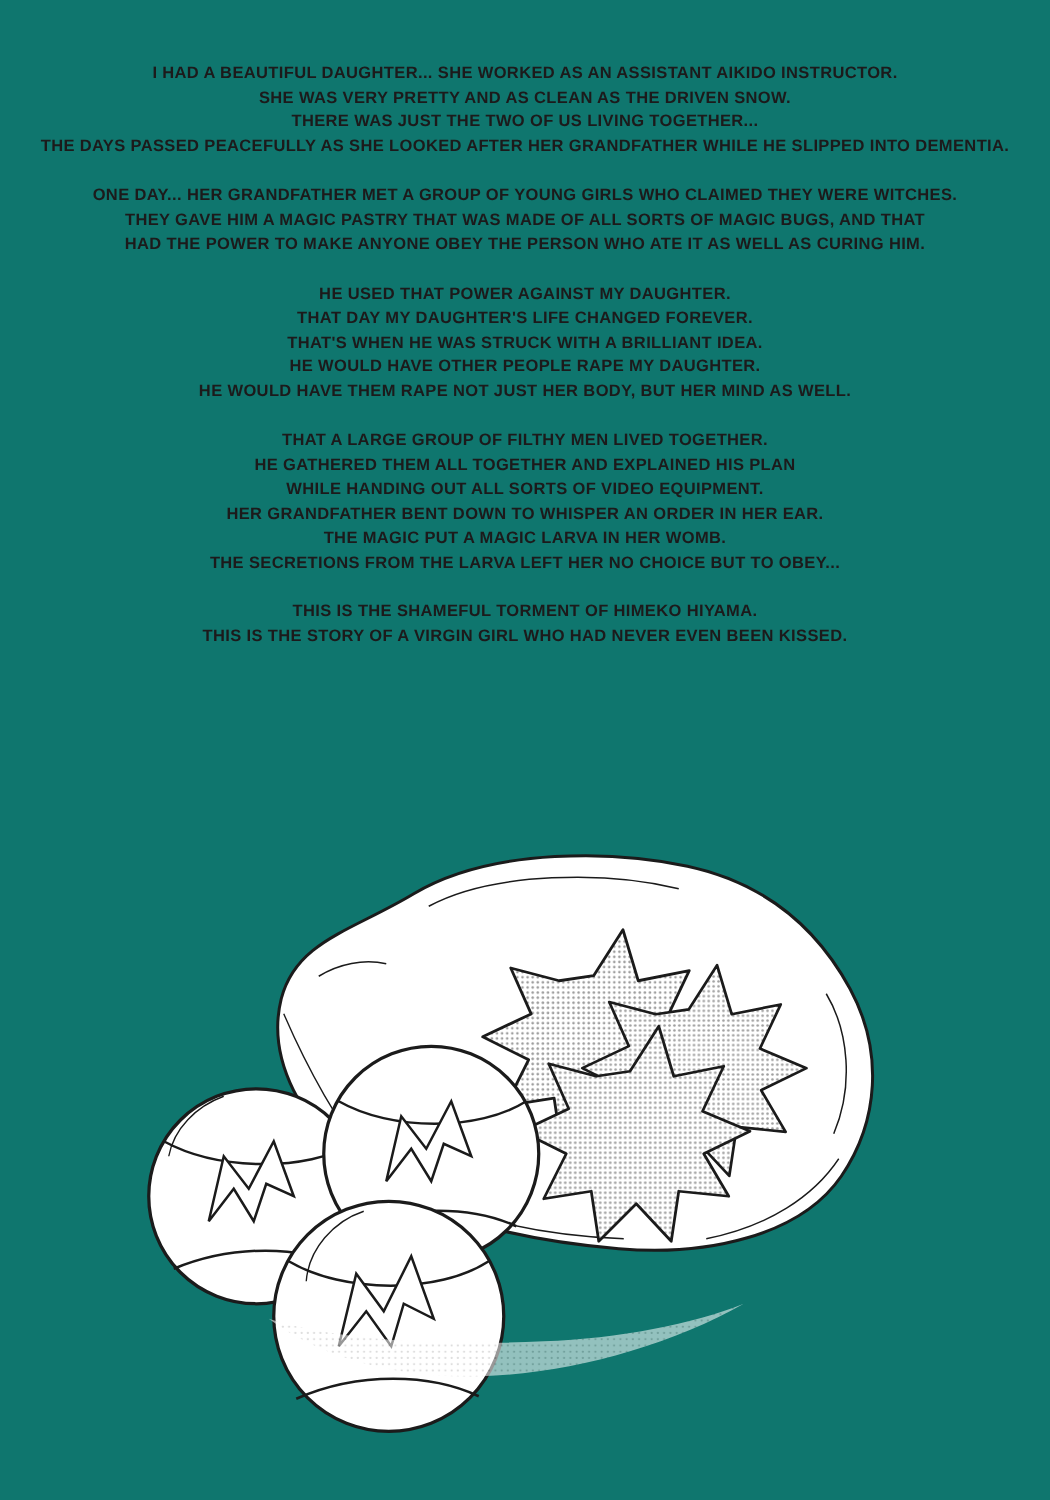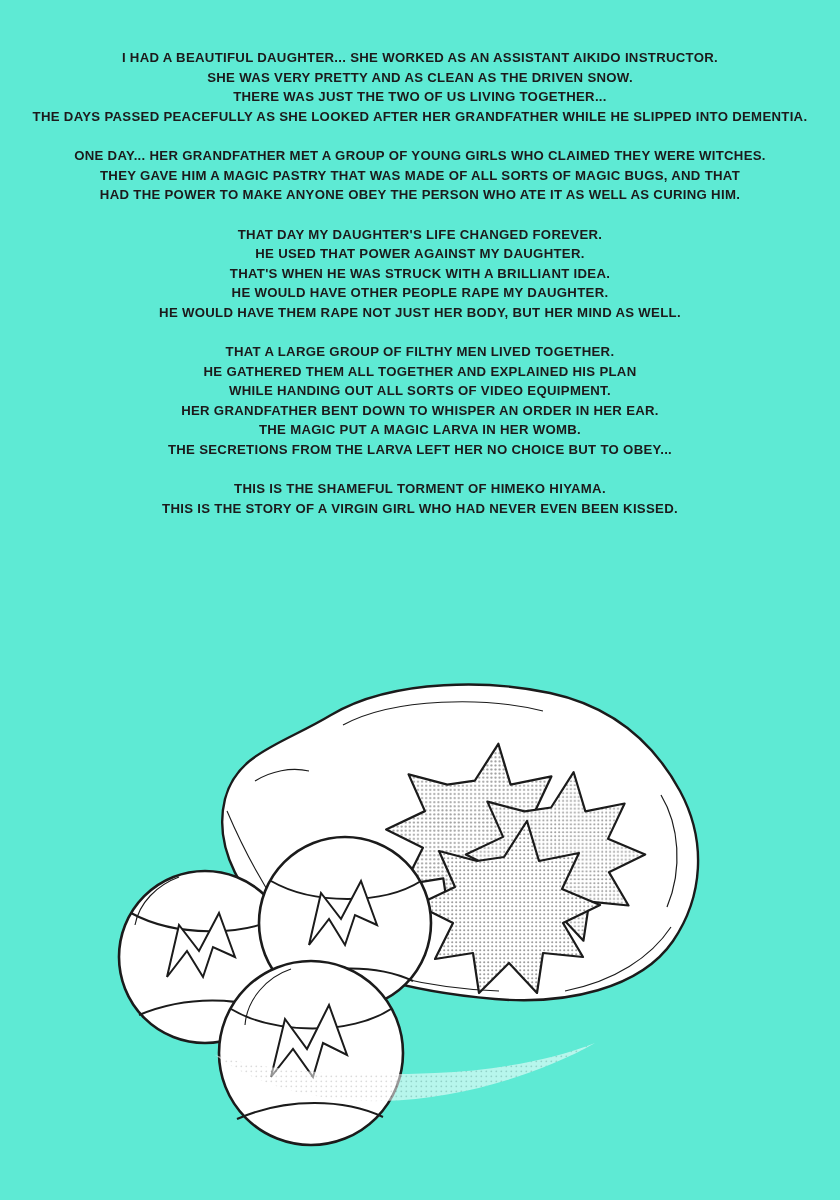--- a/index.html
+++ b/index.html
@@ -11,21 +11,21 @@
     width: 840px;
     height: 1200px;
     position: relative;
     overflow: hidden;
     font-family: "Liberation Sans", sans-serif;
     color: #231f20;
   }
   .page {
     position: absolute;
     inset: 0;
-    background: #5eead4;
+    background: #0f766e;
   }
   .prose {
     position: absolute;
     top: 48px;
     left: 0;
     width: 840px;
     text-align: center;
   }
   .para {
     margin: 0 0 20px 0;
@@ -67,22 +67,22 @@
       <span class="line">THE DAYS PASSED PEACEFULLY AS SHE LOOKED AFTER HER GRANDFATHER WHILE HE SLIPPED INTO DEMENTIA.</span>
     </p>
 
     <p class="para">
       <span class="line">ONE DAY... HER GRANDFATHER MET A GROUP OF YOUNG GIRLS WHO CLAIMED THEY WERE WITCHES.</span>
       <span class="line">THEY GAVE HIM A MAGIC PASTRY THAT WAS MADE OF ALL SORTS OF MAGIC BUGS, AND THAT</span>
       <span class="line">HAD THE POWER TO MAKE ANYONE OBEY THE PERSON WHO ATE IT AS WELL AS CURING HIM.</span>
     </p>
 
     <p class="para">
+      <span class="line">HE USED THAT POWER AGAINST MY DAUGHTER.</span>
       <span class="line">THAT DAY MY DAUGHTER'S LIFE CHANGED FOREVER.</span>
-      <span class="line">HE USED THAT POWER AGAINST MY DAUGHTER.</span>
       <span class="line">THAT'S WHEN HE WAS STRUCK WITH A BRILLIANT IDEA.</span>
       <span class="line">HE WOULD HAVE OTHER PEOPLE RAPE MY DAUGHTER.</span>
       <span class="line">HE WOULD HAVE THEM RAPE NOT JUST HER BODY, BUT HER MIND AS WELL.</span>
     </p>
 
     <p class="para">
       <span class="line">THAT A LARGE GROUP OF FILTHY MEN LIVED TOGETHER.</span>
       <span class="line">HE GATHERED THEM ALL TOGETHER AND EXPLAINED HIS PLAN</span>
       <span class="line">WHILE HANDING OUT ALL SORTS OF VIDEO EQUIPMENT.</span>
       <span class="line">HER GRANDFATHER BENT DOWN TO WHISPER AN ORDER IN HER EAR.</span>

